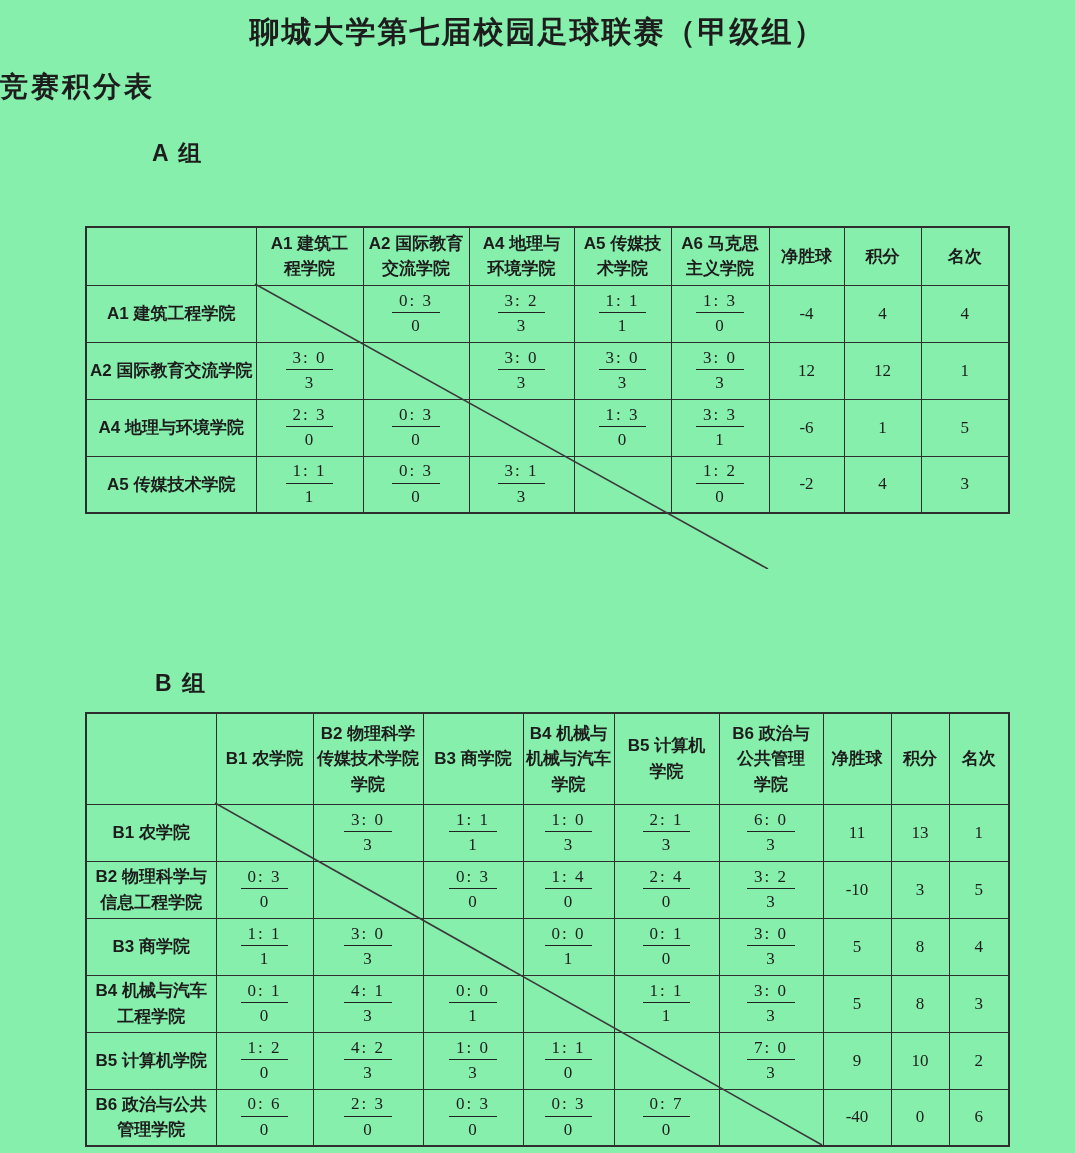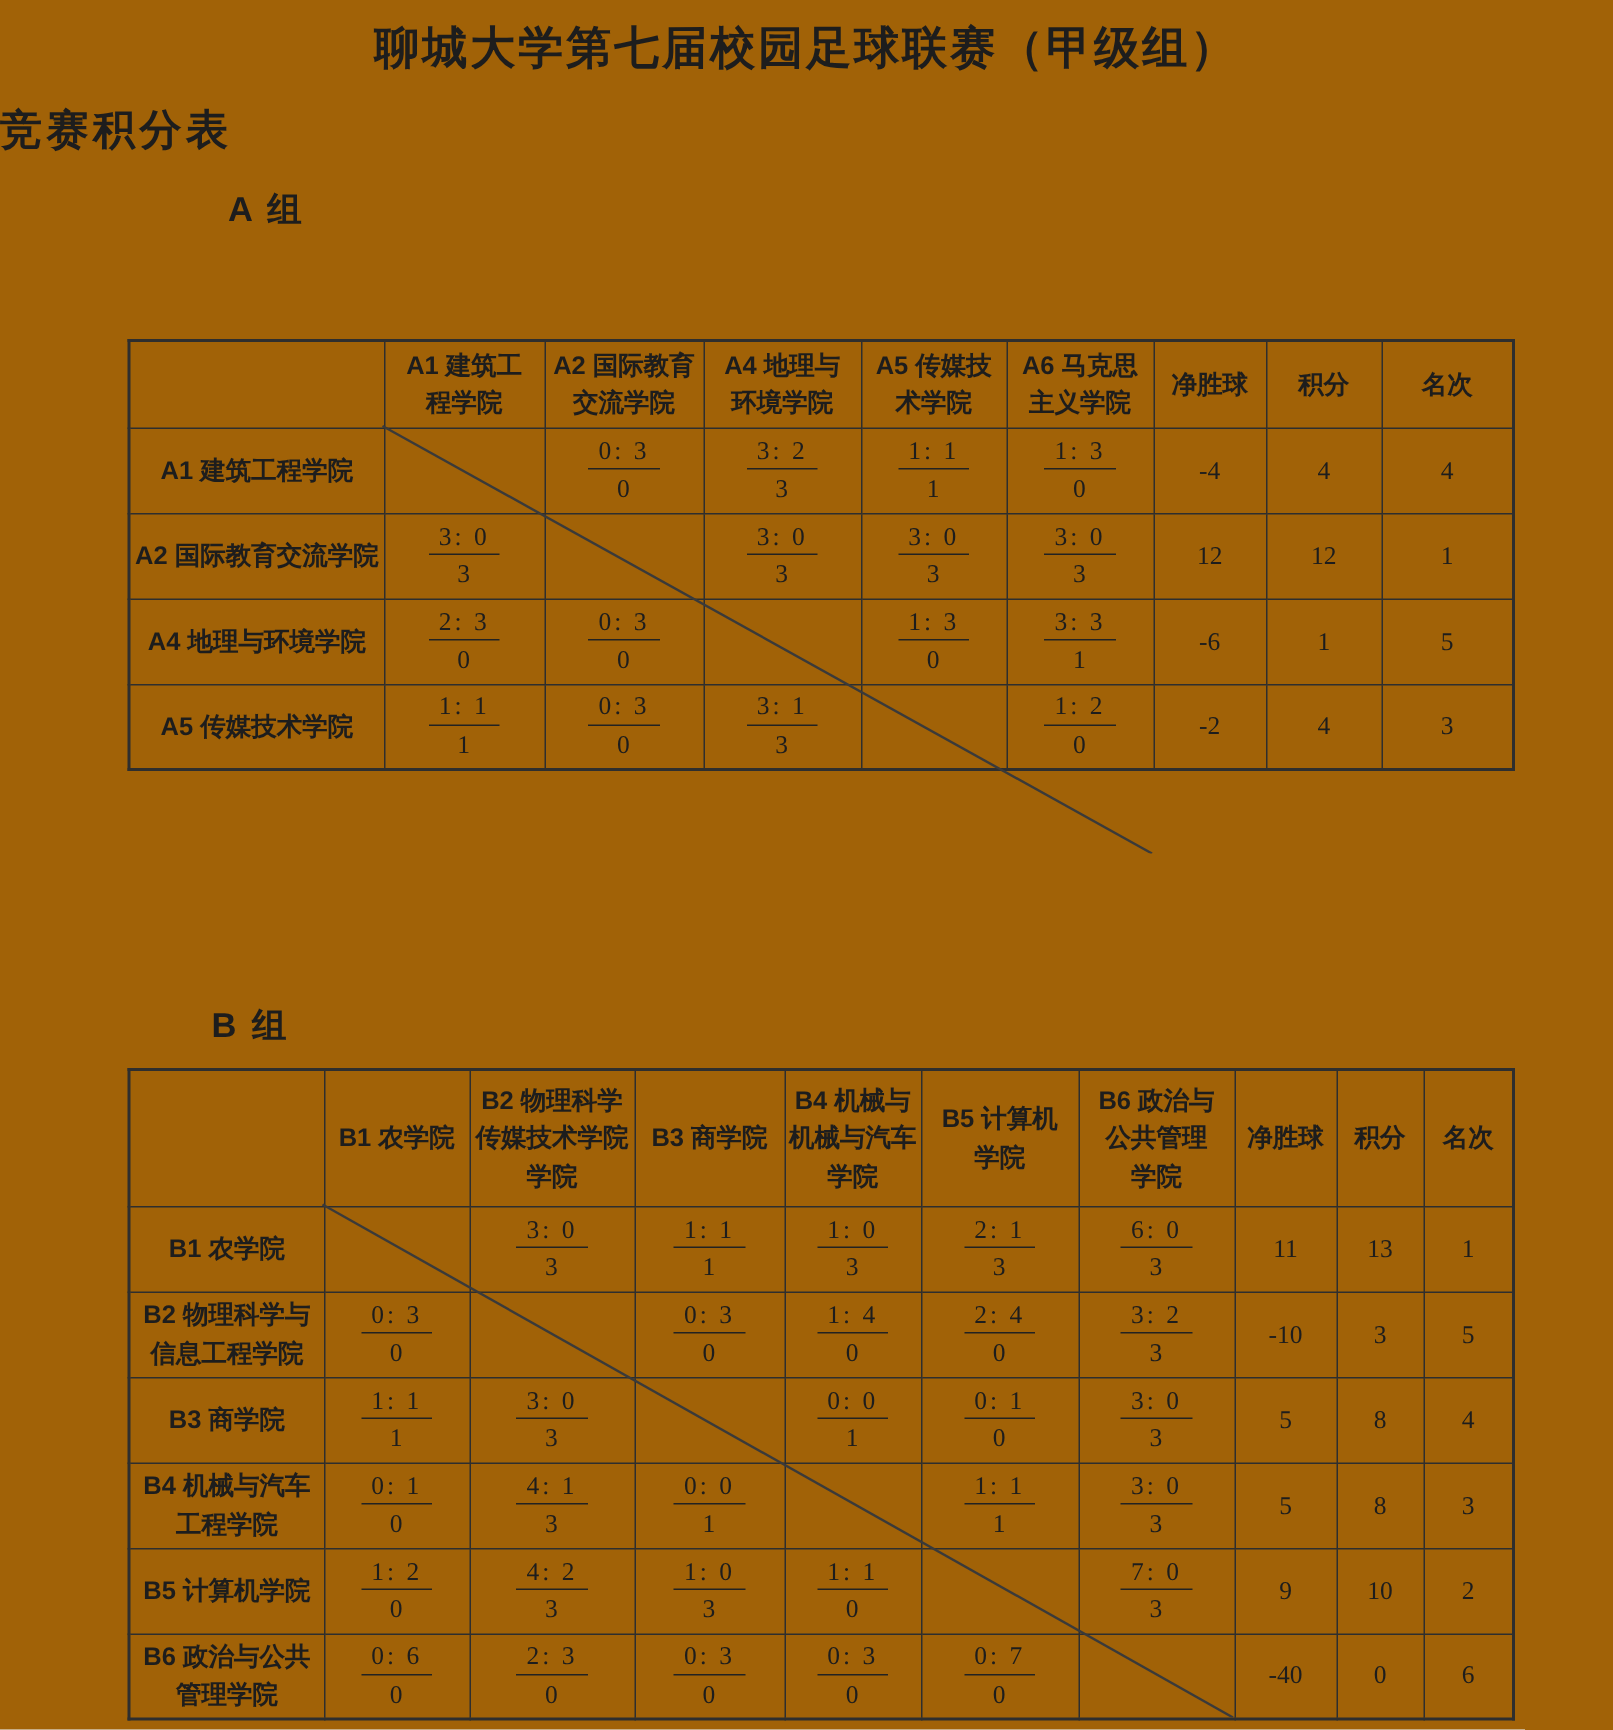--- a/index.html
+++ b/index.html
@@ -1,32 +1,32 @@
 <!DOCTYPE html>
 <html><head>
 <meta charset="utf-8">
 <style>
   html,body{margin:0;padding:0;background:#e9e9e9;}
   .page{
     position:relative; width:1075px; height:1153px; margin:0 auto;
-    background:#a16207; color:#1d1d1d;
+    background:#86efac; color:#1d1d1d;
     font-family:"Liberation Sans", sans-serif;
     overflow:hidden;
   }
   .title{
     position:absolute; top:12px; left:0; width:100%;
     text-align:center; font-size:30px; font-weight:bold; letter-spacing:2px;
   }
   .subtitle{
     position:absolute; top:68px; left:0; width:100%;
     font-size:28px; font-weight:bold; letter-spacing:3px;
   }
   .grp-label{ position:absolute; font-size:23px; font-weight:bold; letter-spacing:2px; }
-  .grp-a{ top:124px; left:152px; }
-  .grp-b{ top:668px; left:141px; }
+  .grp-a{ top:138px; left:152px; }
+  .grp-b{ top:668px; left:155px; }
 
   .tblwrap{ position:absolute; left:85px; }
   .tw-a{ top:226px; width:923px; height:343px; }
   .tw-b{ top:712px; width:923px; height:433px; }
 
   table.score{
     border-collapse:collapse; table-layout:fixed;
     width:923px; border:2px solid #2e2e2e;
   }
   table.score th, table.score td{

